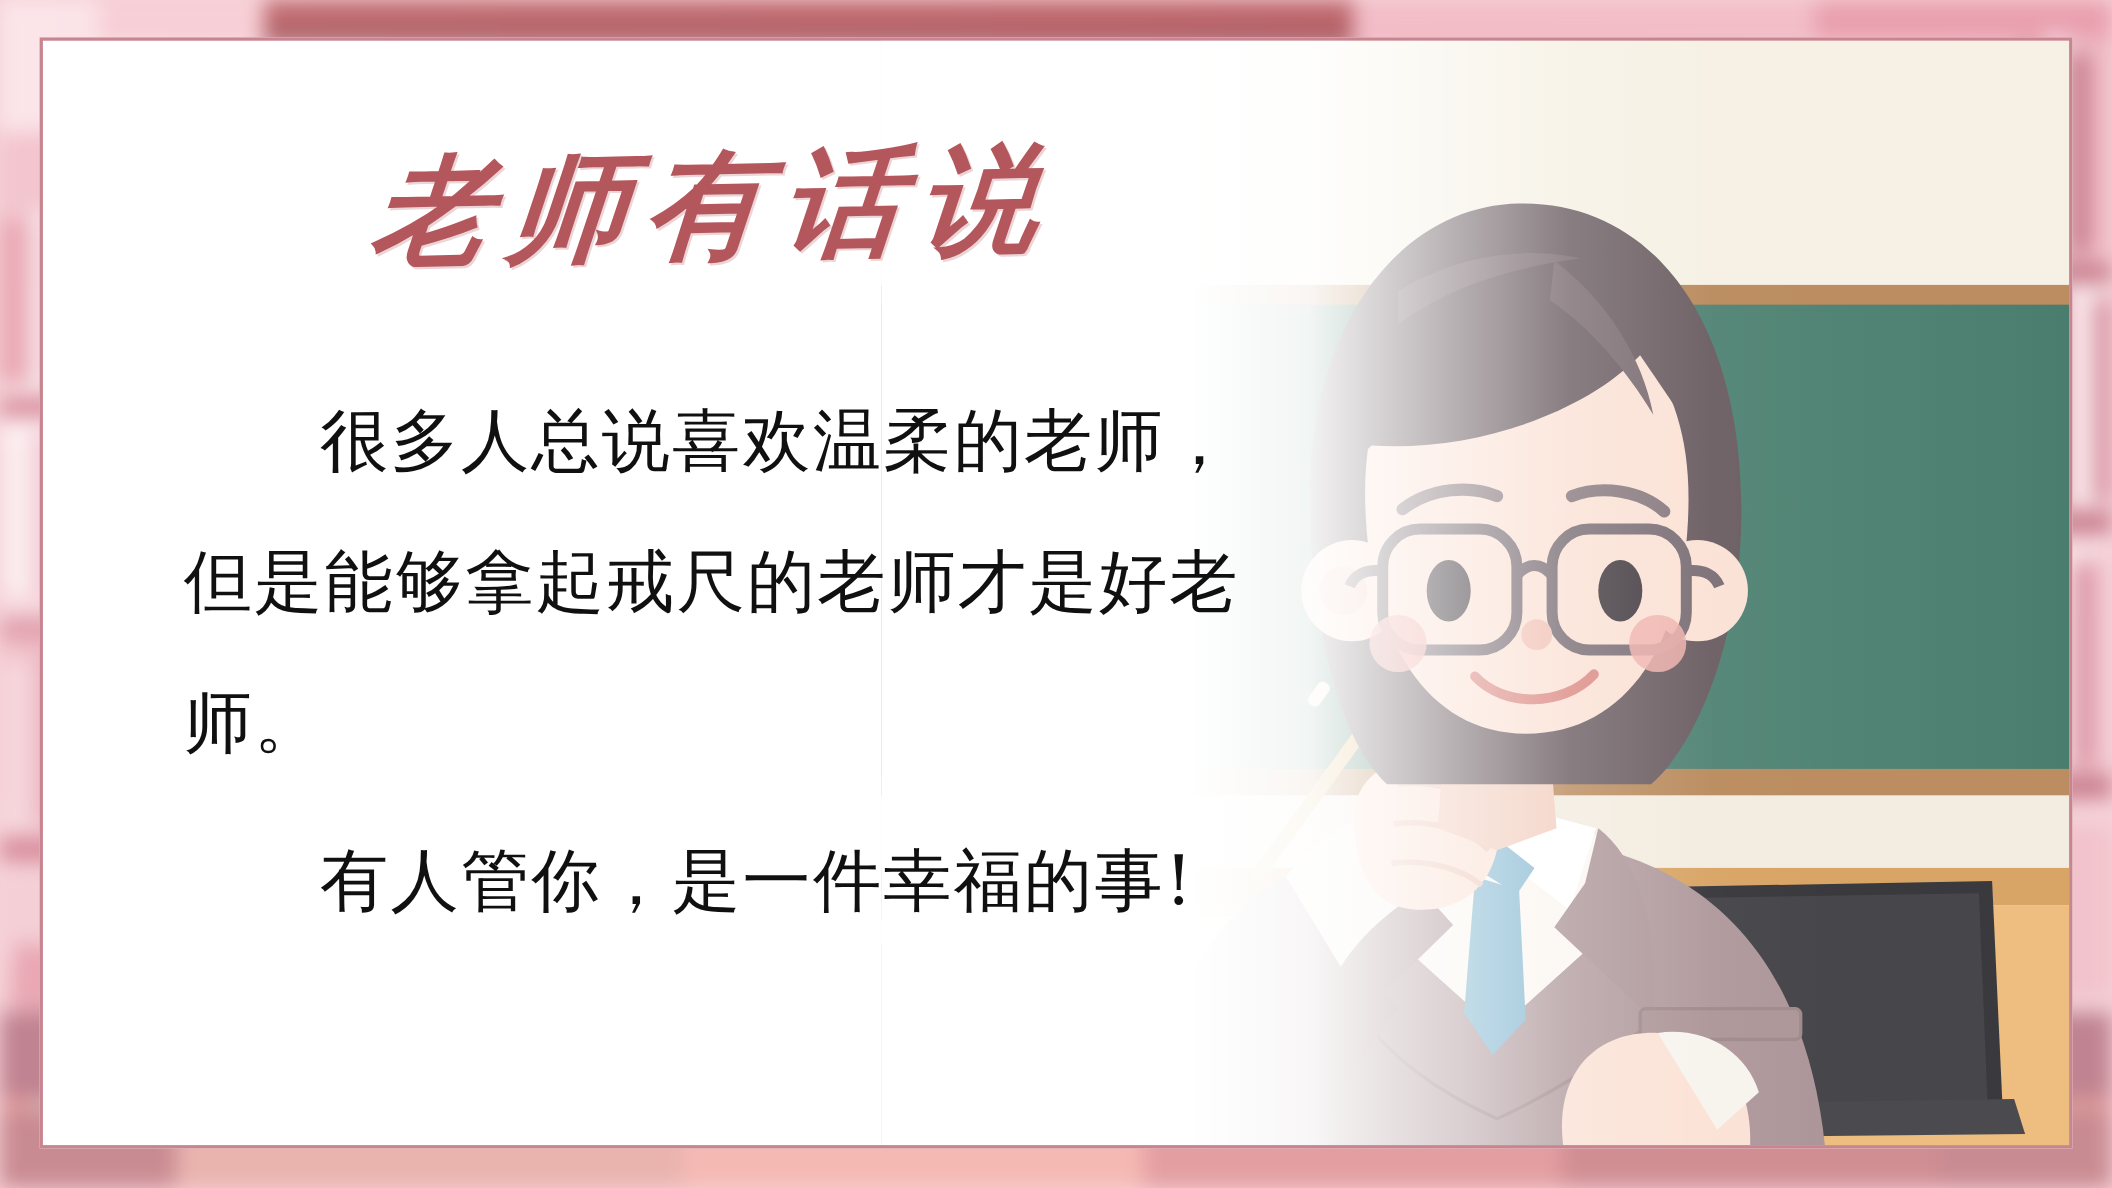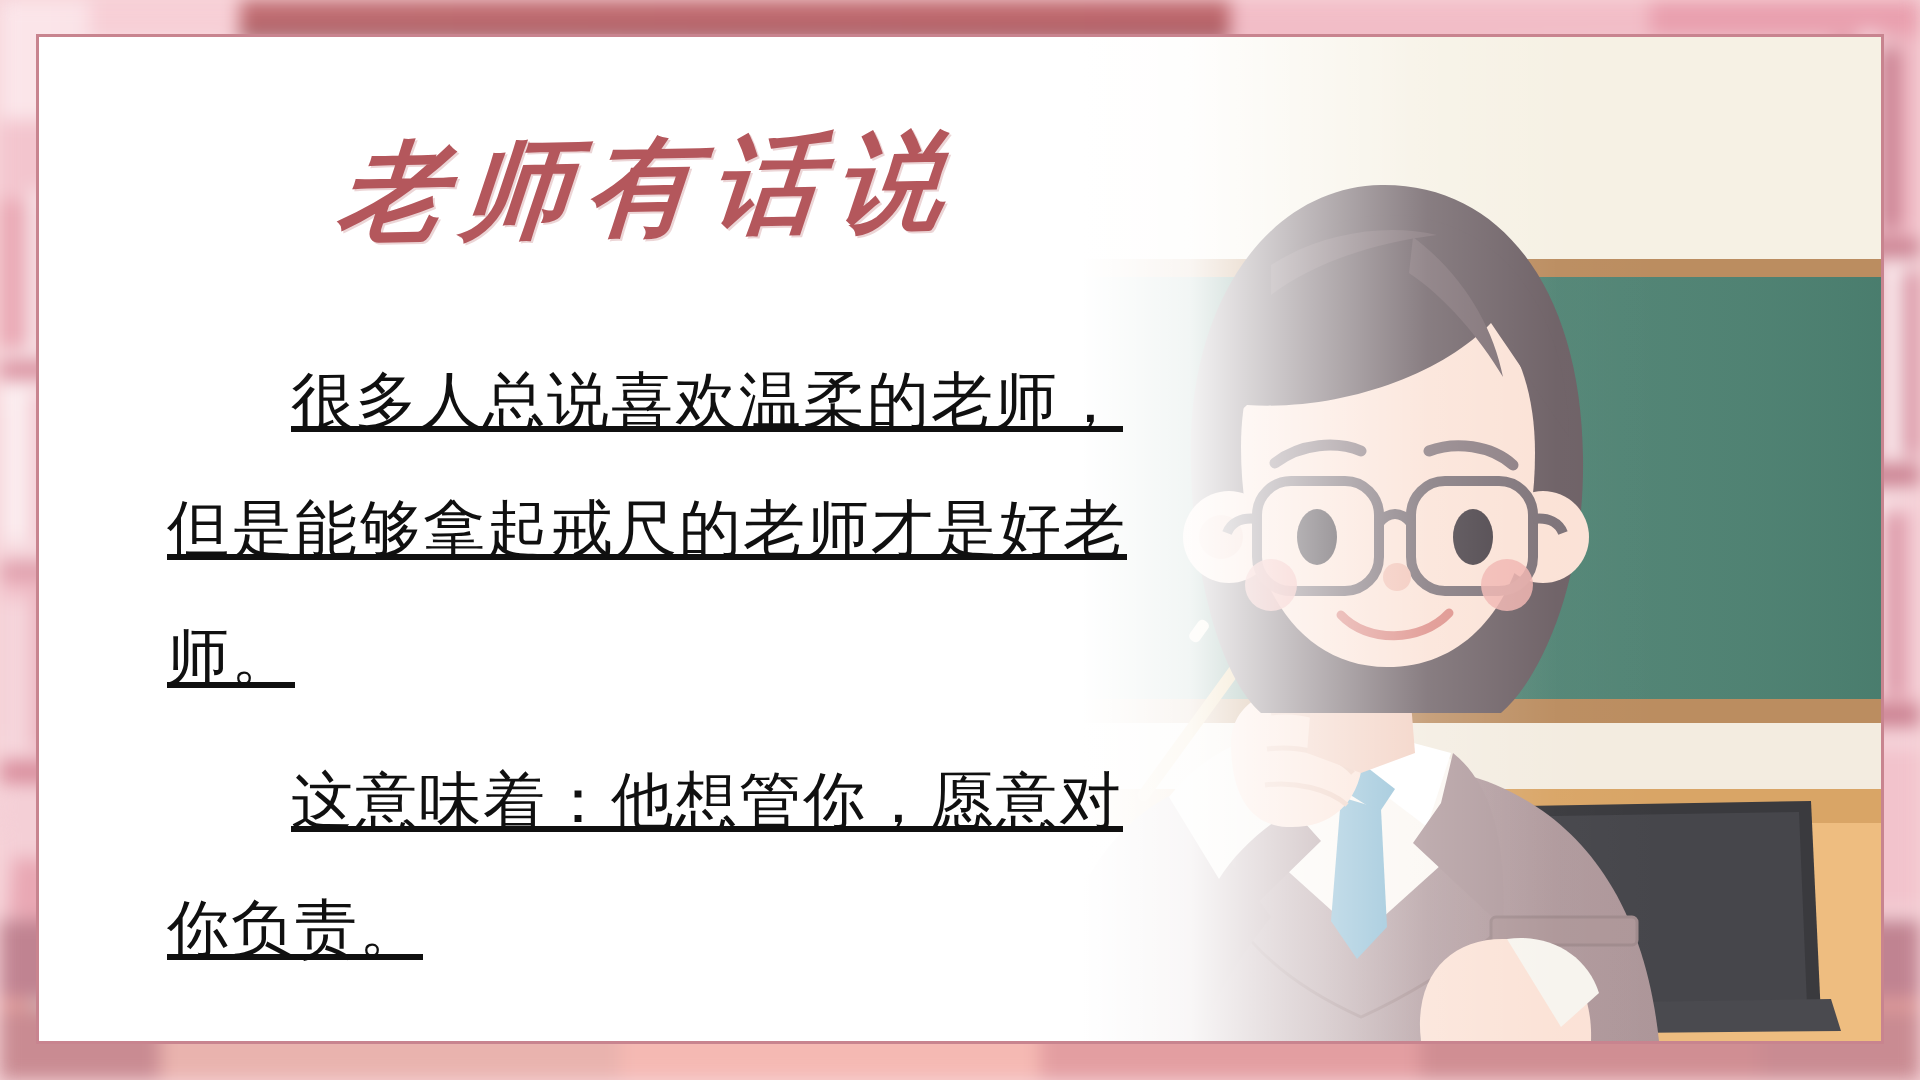--- a/index.html
+++ b/index.html
@@ -64,21 +64,21 @@
 
   
   .body-copy{
     position:absolute;left:128px;top:300px;width:980px;
     font-family:"DejaVu Serif","Liberation Serif",serif;
     font-size:62px;
     line-height:128px;
     color:#101010;
     letter-spacing:2px;
   }
-  .body-copy p{margin:0 0 16px 0;text-indent:2em;text-decoration:underline;}
+  .body-copy p{margin:0 0 16px 0;text-indent:2em;}
   .body-copy p:last-child{margin-bottom:0;}
 </style>
 </head>
 <body>
 
 <div class="stage">
 
   <div class="bg">
     <div class="bg-blur">
 
@@ -257,18 +257,17 @@
           <path d="M 540 578 C 566 606 620 606 648 576" fill="none" stroke="#dd8d86" stroke-width="9" stroke-linecap="round"></path>
         </g>
       </svg>
       <div class="illus-fade"></div>
     </div>
 
     <div class="title">老师有话说</div>
 
     <div class="body-copy">
       <p>很多人总说喜欢温柔的老师，但是能够拿起戒尺的老师才是好老师。</p>
-      <p>这意味着：他想管你，愿意对你负责。</p>
       <p>有人管你，是一件幸福的事!</p>
     </div>
 
   </div>
 </div>
 
 </body></html>

